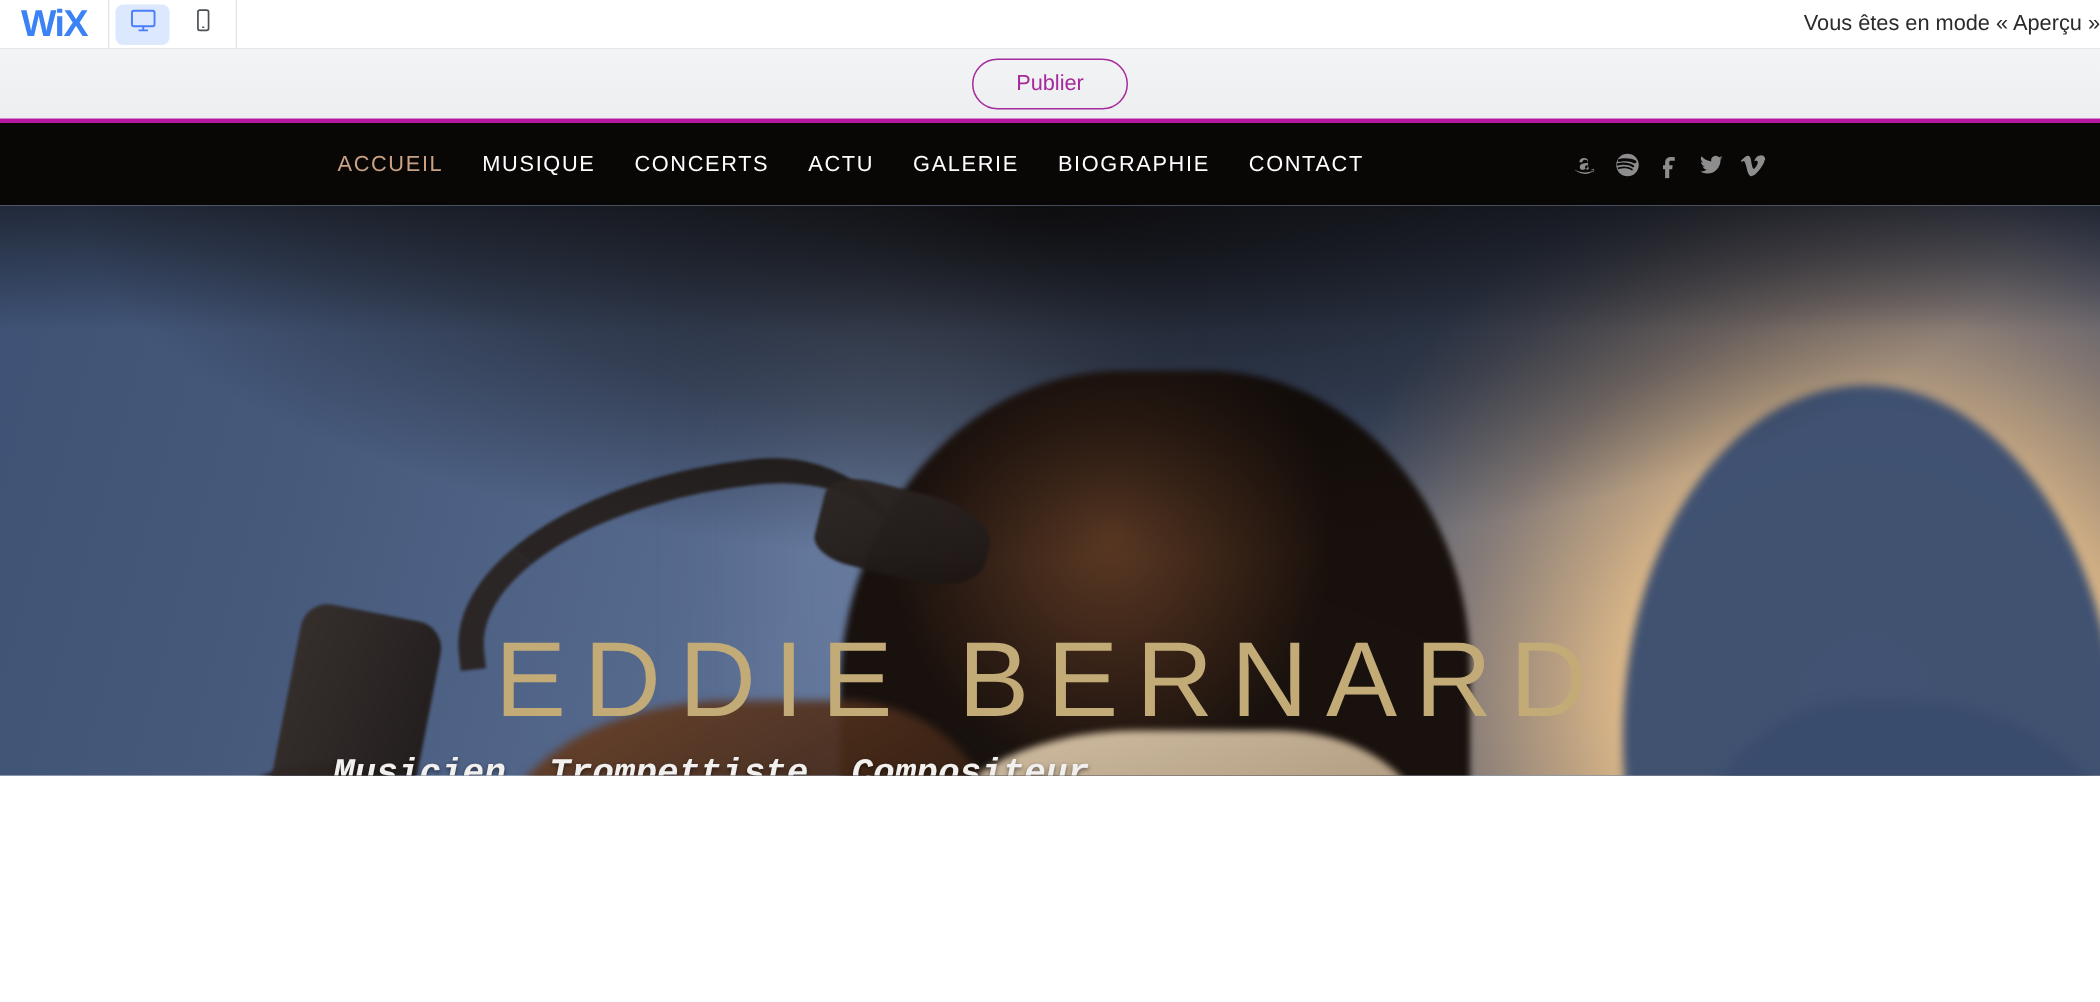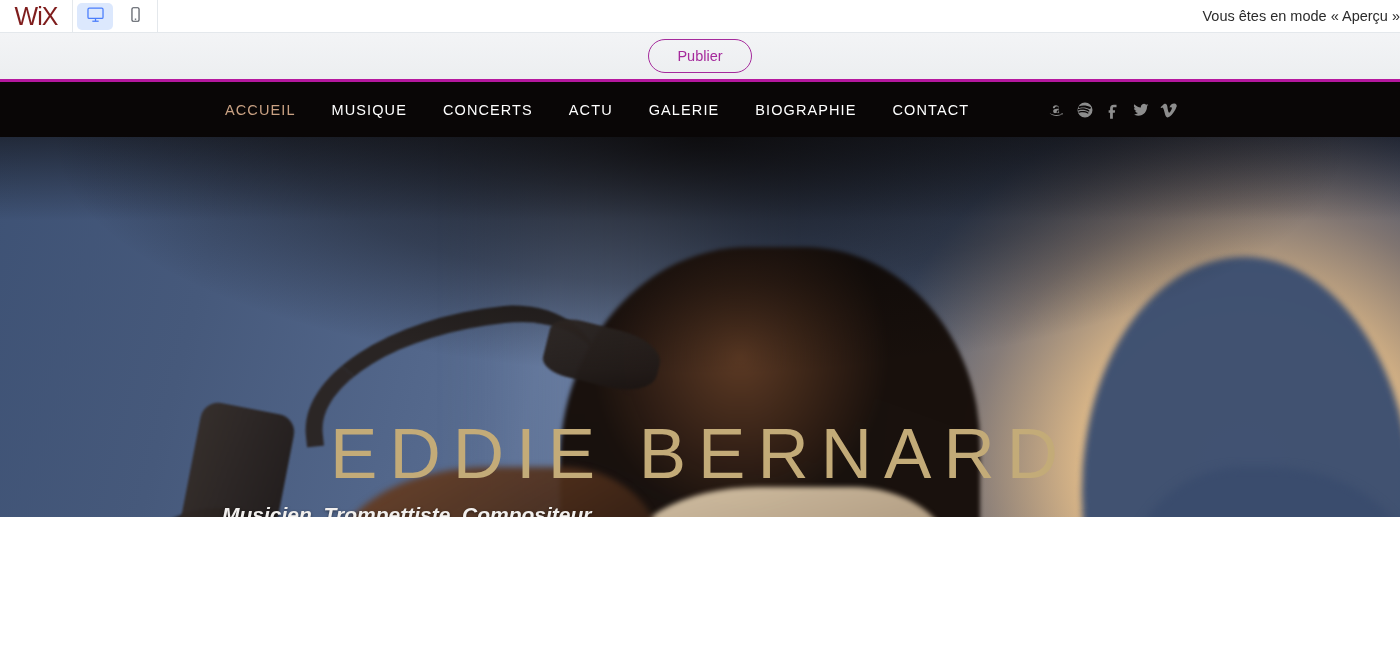--- a/index.html
+++ b/index.html
@@ -17,24 +17,24 @@
     background:#ffffff;
     display:flex;
     align-items:center;
     border-bottom:1px solid #e4e8ec;
   }
   .wix-logo{
     width:72px;
     display:flex;
     align-items:center;
     justify-content:center;
-    font-weight:normal;
+    font-weight:bold;
     font-size:25px;
     letter-spacing:-1px;
-    color:#7f1d1d;
+    color:#3b82f6;
     height:100%;
     font-family:"Liberation Sans", sans-serif;
   }
   .device-group{
     display:flex;
     align-items:center;
     height:100%;
     border-left:1px solid #e4e8ec;
     border-right:1px solid #e4e8ec;
     padding:0 4px;
@@ -109,21 +109,21 @@
   .site-nav{
     height:55px;
     background:#090606;
     display:flex;
     align-items:center;
     position:relative;
   }
   .nav-links{
     display:flex;
     align-items:flex-end;
-    gap:36px;
+    gap:26px;
     margin-left:225px;
   }
   .nav-link{
     color:#ffffff;
     font-size:14.5px;
     letter-spacing:1.1px;
     text-decoration:none;
     cursor:pointer;
     font-family:"Liberation Sans", sans-serif;
   }
@@ -299,24 +299,24 @@
     font-weight:300;
     line-height:1;
     font-family:"Liberation Sans", sans-serif;
     white-space:nowrap;
   }
   .hero-sub{
     position:absolute;
     left:222px;
     top:366px;
     color:#f2f0ee;
-    font-size:21px;
+    font-size:24px;
     font-style:italic;
     font-weight:bold;
-    font-family:Liberation Sans, sans-serif;
+    font-family:Liberation Mono, monospace;
     text-shadow:0 1px 3px rgba(0,0,0,0.5);
   }
 
   
   .info-panel{
     position:absolute;
     left:100px;
     top:398px;          
     width:605px;
     height:128px;

